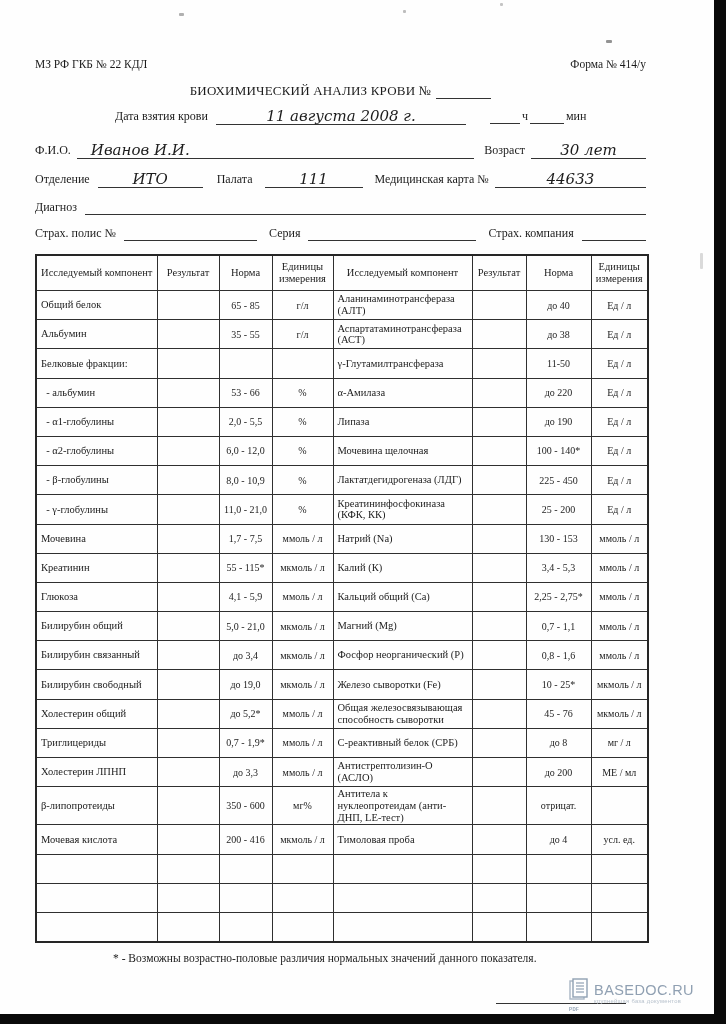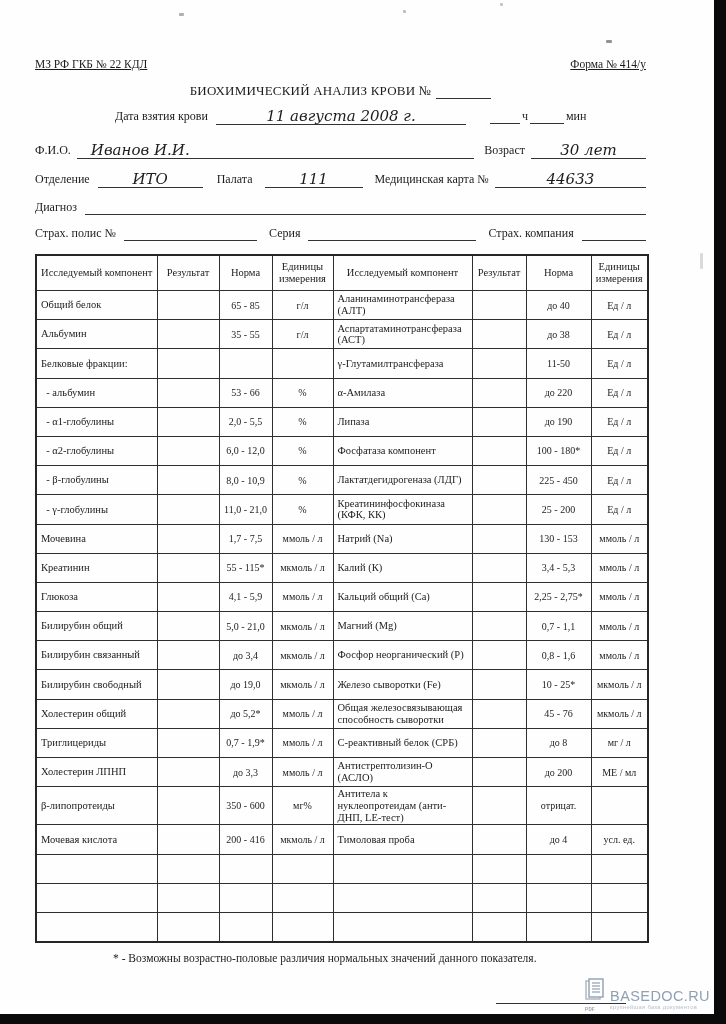--- a/index.html
+++ b/index.html
@@ -10,21 +10,21 @@
   .right-bar{position:absolute;top:0;right:0;width:12px;height:1014px;background:#0a0a0a;}
   .bottom-bar{position:absolute;left:0;bottom:0;width:726px;height:10px;background:#0a0a0a;}
   .speck{position:absolute;background:#6f6f6f;border-radius:1px;}
   .s1{left:179px;top:13px;width:5px;height:3px;opacity:.55;}
   .s2{left:403px;top:10px;width:3px;height:3px;opacity:.45;}
   .s3{left:500px;top:3px;width:3px;height:3px;opacity:.4;}
   .s4{left:606px;top:40px;width:6px;height:3px;opacity:.75;}
   .s5{left:700px;top:253px;width:3px;height:16px;opacity:.25;}
 
   .content{position:absolute;left:35px;top:58px;width:611px;}
-  .org-row{display:flex;justify-content:space-between;font-size:11.5px;text-decoration:underline;}
+  .org-row{display:flex;justify-content:space-between;font-size:11.5px;}
   .title-row{display:flex;justify-content:center;align-items:flex-end;margin-top:13px;
              font-size:13px;letter-spacing:.2px;}
   .blank{display:inline-block;border-bottom:1.2px solid #333;height:13px;}
   .w55{width:55px;} .w30{width:30px;} .w34{width:34px;} .w130{width:130px;}
 
   .line{display:flex;align-items:center;font-size:12px;}
   .date-line{margin-top:9px;margin-left:80px;}
   .fio-line{margin-top:17px;}
   .dept-line{margin-top:12px;}
   .diag-line{margin-top:12px;}
@@ -43,21 +43,21 @@
   th{font-size:10.5px;text-align:center;line-height:1.15;padding:2px 2px;height:30px;}
   td{font-size:10.5px;padding:1px 4px;height:26.2px;line-height:1.12;vertical-align:middle;}
   td.comp{text-align:left;}
   td.num{text-align:center;white-space:nowrap;font-size:10px;}
 
   .footnote{margin-top:9px;margin-left:78px;font-size:11.5px;}
   .sign-row{display:flex;justify-content:space-between;margin-top:26px;}
   .date-fill{display:flex;align-items:flex-end;font-size:12px;margin-left:-27px;}
   .signature{display:flex;flex-direction:column;margin-right:20px;font-size:12px;}
 
-  .logo{position:absolute;right:16px;bottom:13px;display:flex;align-items:flex-end;
+  .logo{position:absolute;right:32px;bottom:13px;display:flex;align-items:center;
         font-family:"Liberation Sans",sans-serif;}
   .logo-icon{margin-right:4px;position:relative;top:1px;}
   .logo-text{display:flex;flex-direction:column;line-height:1;}
   .logo-brand{font-size:14.5px;color:#90a0b2;letter-spacing:.4px;}
   .logo-tag{font-size:5.8px;color:#b7c1cc;margin-top:2px;letter-spacing:.3px;}
   .pdf-tag{font-size:4.5px;color:#8fa0b2;font-weight:bold;letter-spacing:.3px;}
 </style>
 </head>
 <body>
 
@@ -193,23 +193,23 @@
             <td class="comp">Липаза</td>
             <td class="num"></td>
             <td class="num">до 190</td>
             <td class="num">Ед / л</td>
           </tr>
           <tr>
             <td class="comp">&nbsp;&nbsp;- α2-глобулины</td>
             <td class="num"></td>
             <td class="num">6,0 - 12,0</td>
             <td class="num">%</td>
-            <td class="comp">Фосфатаза компонент</td>
-            <td class="num"></td>
-            <td class="num">100 - 180*</td>
+            <td class="comp">Мочевина щелочная</td>
+            <td class="num"></td>
+            <td class="num">100 - 140*</td>
             <td class="num">Ед / л</td>
           </tr>
           <tr>
             <td class="comp">&nbsp;&nbsp;- β-глобулины</td>
             <td class="num"></td>
             <td class="num">8,0 - 10,9</td>
             <td class="num">%</td>
             <td class="comp">Лактатдегидрогеназа (ЛДГ)</td>
             <td class="num"></td>
             <td class="num">225 - 450</td>

